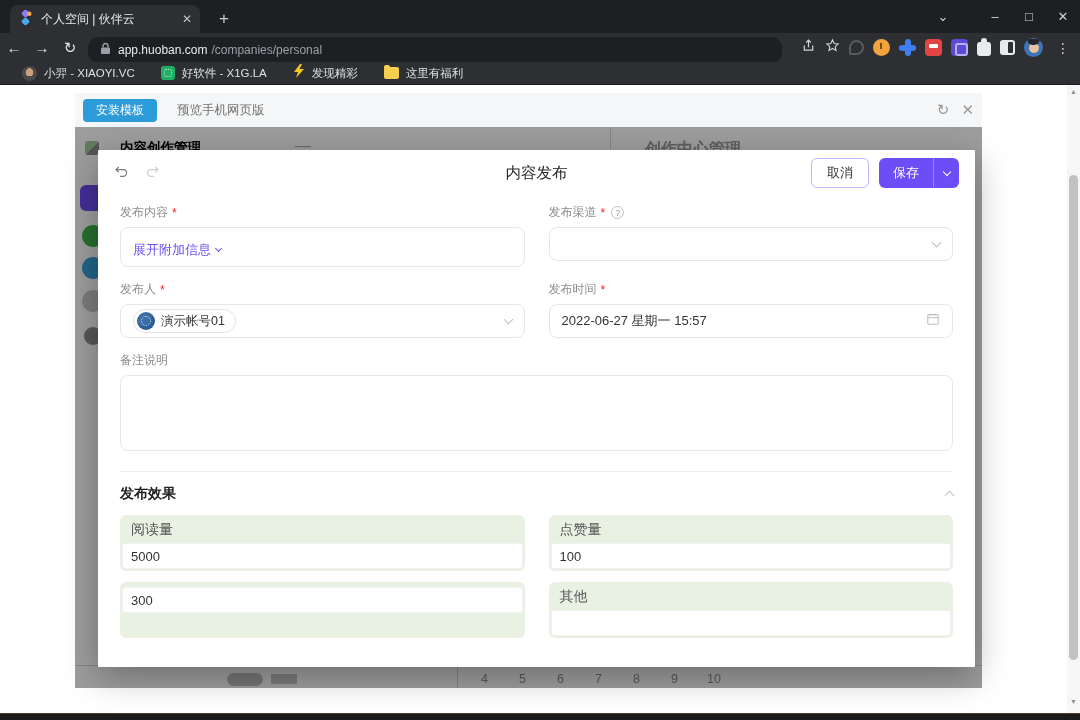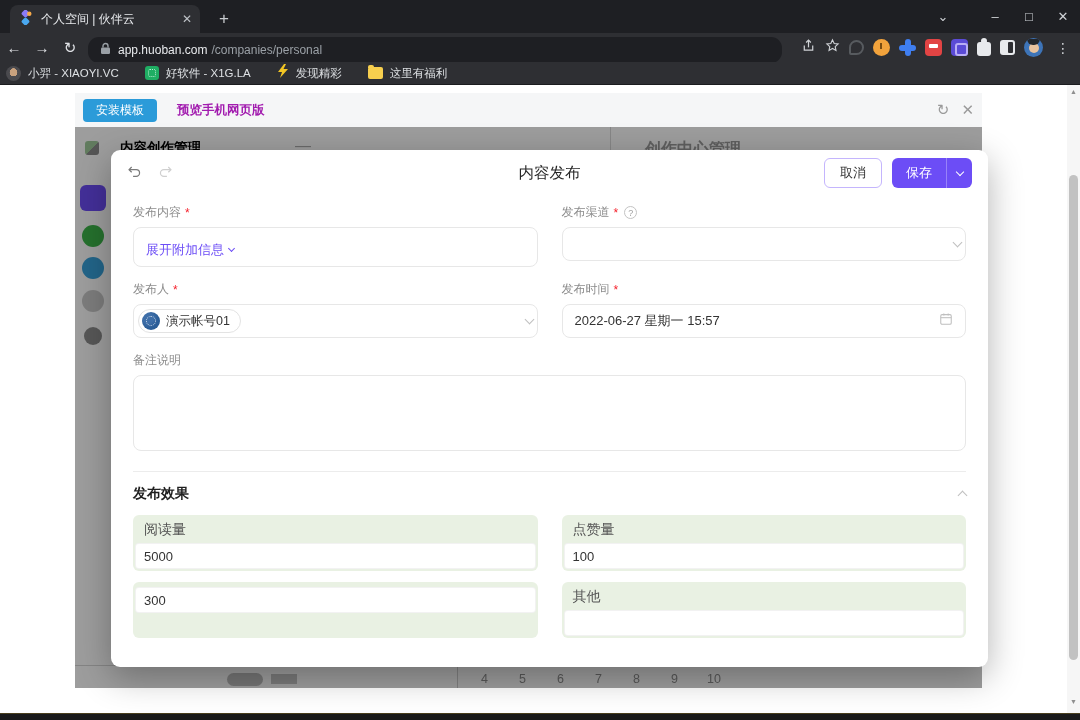--- a/index.html
+++ b/index.html
@@ -43,37 +43,37 @@
   .ext-puzzle { background:#e8eaed; border-radius:3px; width:14px; height:14px; margin-top:2px; }
   .ext-puzzle:before { content:""; position:absolute; left:4px; top:-4px; width:6px; height:6px; background:#e8eaed; border-radius:50%; }
   .ext-split { background:#e8eaed; border-radius:3px; width:15px; height:15px; }
   .ext-split:after { content:""; position:absolute; right:2px; top:2px; width:5px; height:11px; background:#2e2f33; border-radius:1px; }
   .ext-avatar { width:19px; height:19px; border-radius:50%; background:#3d74b8; overflow:hidden; }
   .ext-avatar:before { content:""; position:absolute; left:4.5px; top:5px; width:10px; height:10px; background:#e8c39e; border-radius:50%; }
   .ext-avatar:after { content:""; position:absolute; left:3px; top:1px; width:13px; height:6px; background:#23272c; border-radius:0 0 6px 6px; }
   .menu-dots { color:#cfd2d6; font-size:14px; padding:0 4px; }
 
   .bookmarks { position:absolute; left:0; top:62px; width:1080px; height:23px; background:#2e2f33;
-               display:flex; align-items:center; gap:26px; padding:0 6px; border-bottom:1px solid #1b1c1f; }
+               display:flex; align-items:center; gap:26px; padding:0 22px; border-bottom:1px solid #1b1c1f; }
   .bm { display:flex; align-items:center; gap:7px; }
   .bm-label { color:#dde0e3; font-size:11.5px; white-space:nowrap; }
   .bm-ico-avatar { width:15px; height:15px; border-radius:50%; background:radial-gradient(circle at 50% 42%, #c9a27e 0 34%, #4a4a4e 35%); }
   .bm-ico-green { width:14px; height:14px; border-radius:3px; background:#1fae63; position:relative; }
   .bm-ico-green:after { content:""; position:absolute; inset:3px; border:1.5px dotted #b9ecd2; border-radius:2px; }
   .bm-ico-folder { width:15px; height:12px; border-radius:2px; background:#f7cf4e; position:relative; }
   .bm-ico-folder:before { content:""; position:absolute; left:0; top:-2px; width:6px; height:3px; background:#f7cf4e; border-radius:2px 2px 0 0; }
 
   
   .page { position:absolute; left:0; top:85px; width:1080px; height:628px; background:#ffffff; }
 
   .panel-toolbar { position:absolute; left:75px; top:8px; width:907px; height:34px; background:#f5f6f7;
                    display:flex; align-items:center; padding:0 8px; }
   .install-btn { background:#2b9bd9; color:#fff; font-size:12px; border:none; border-radius:4px;
                  height:23px; padding:0 13px; display:flex; align-items:center; }
-  .preview-link { color:#a21caf; font-size:12.5px; margin-left:20px;font-weight:bold; }
+  .preview-link { color:#737373; font-size:12.5px; margin-left:20px; }
   .panel-tools { margin-left:auto; display:flex; align-items:center; gap:12px; color:#9a9a9a; }
   .panel-reload { font-size:15px; }
   .panel-close { font-size:15px; }
 
   .content { position:absolute; left:75px; top:42px; width:907px; height:561px; background:#fdfdfd; overflow:hidden; }
   .mock { color:#b0b0b0; }
   .mock-topbar-ico { position:absolute; left:10px; top:14px; width:14px; height:14px; border-radius:3px;
                      background:linear-gradient(135deg,#9ec89a 50%,#8a8a8a 50%); }
   .mock-title-left { position:absolute; left:45px; top:12px; font-size:13.5px; color:#000000; font-weight:bold; }
   .mock-dash { position:absolute; left:220px; top:10px; color:#aaa; }
@@ -94,21 +94,21 @@
   .dim-overlay { position:absolute; inset:0; background:rgba(0,0,0,0.38); }
 
   
   .scrollbar { position:absolute; left:1067px; top:0; width:13px; height:628px; background:#f6f6f6; }
   .sb-arrow { position:absolute; left:0; width:13px; text-align:center; font-size:7px; color:#8f8f8f; }
   .sb-up { top:3px; } .sb-down { bottom:8px; }
   .sb-thumb { position:absolute; left:2px; top:90px; width:9px; height:485px; border-radius:5px; background:#c2c2c2; }
   .taskbar { position:absolute; left:0; top:713px; width:1080px; height:7px; background:#1a1a1a; border-top:1px solid #4a3f1e; }
 
   
-  .modal { position:absolute; left:111px; top:65px; width:877px; height:517px; background:#fff; border-radius:9px;
+  .modal { position:absolute; left:98px; top:65px; width:877px; height:517px; background:#fff; border-radius:1px;
            box-shadow:0 10px 35px rgba(0,0,0,.3); z-index:20; }
   .modal-header { position:relative; height:46px; display:flex; align-items:center; padding:0 16px; }
   .history { display:flex; gap:16px; align-items:center; }
   .modal-title { position:absolute; left:0; right:0; text-align:center; font-size:15.5px; color:#262626; font-weight:500; }
   .header-actions { margin-left:auto; display:flex; gap:10px; align-items:center; z-index:2; }
   .btn-cancel { background:#fff; border:1px solid #c4b5fd; border-radius:6px; height:30px; padding:0 15px;
                 font-size:13px; color:#333; display:flex; align-items:center; }
   .btn-save-group { display:flex; height:30px; border-radius:6px; overflow:hidden; background:#6c4df6; }
   .btn-save { color:#fff; font-size:13px; padding:0 14px; display:flex; align-items:center; border:none; background:transparent; }
   .btn-save-arrow { width:26px; display:flex; align-items:center; justify-content:center; border-left:1px solid rgba(255,255,255,.3); }
@@ -122,21 +122,21 @@
   .form-grid { display:grid; grid-template-columns:1fr 1fr; column-gap:24px; row-gap:14px; align-items:start; }
   .field-label { font-size:12px; color:#8c8c8c; margin-bottom:6px; display:flex; align-items:center; gap:4px; }
   .req { color:#f5222d; }
   .help-ico { width:13px; height:13px; border:1px solid #c3c3c3; border-radius:50%; color:#9f9f9f;
               font-size:9px; display:flex; align-items:center; justify-content:center; margin-left:2px; }
   .box { border:1px solid #e7e7e7; border-radius:8px; background:#fff; }
   .content-box { padding:8px 12px 7px; }
   .content-line { display:flex; align-items:center; gap:8px; }
   .content-text { font-size:13px; color:#333; flex:1; white-space:nowrap; overflow:hidden; }
   .expand-link { margin-top:5px; display:flex; align-items:center; gap:5px; color:#6c4df6; font-size:13px; }
-  .select-box { height:34px; display:flex; align-items:center; padding:0 4px; gap:8px; }
+  .select-box { height:34px; display:flex; align-items:center; padding:0 12px; gap:8px; }
   .tag { display:flex; align-items:center; gap:6px; border:1px solid #e3e3e3; border-radius:13px;
          padding:2px 10px 2px 3px; font-size:12.5px; color:#333; }
   .tag-avatar { width:18px; height:18px; border-radius:50%;
                 background:radial-gradient(circle at 35% 35%, #3e6ea8 0 30%, #2b5d97 60%); position:relative; }
   .tag-avatar:after { content:""; position:absolute; inset:4px; border:1px dotted rgba(255,255,255,.75); border-radius:50%; }
   .spacer { flex:1; }
   .input-box { height:34px; display:flex; align-items:center; padding:0 12px; }
   .input-box input { border:none; outline:none; flex:1; font-size:13px; color:#333; background:transparent;
                      font-family:"Liberation Sans","DejaVu Sans",sans-serif; }
   .note-area { width:100%; height:76px; border:1px solid #e7e7e7; border-radius:8px; resize:none; outline:none;

